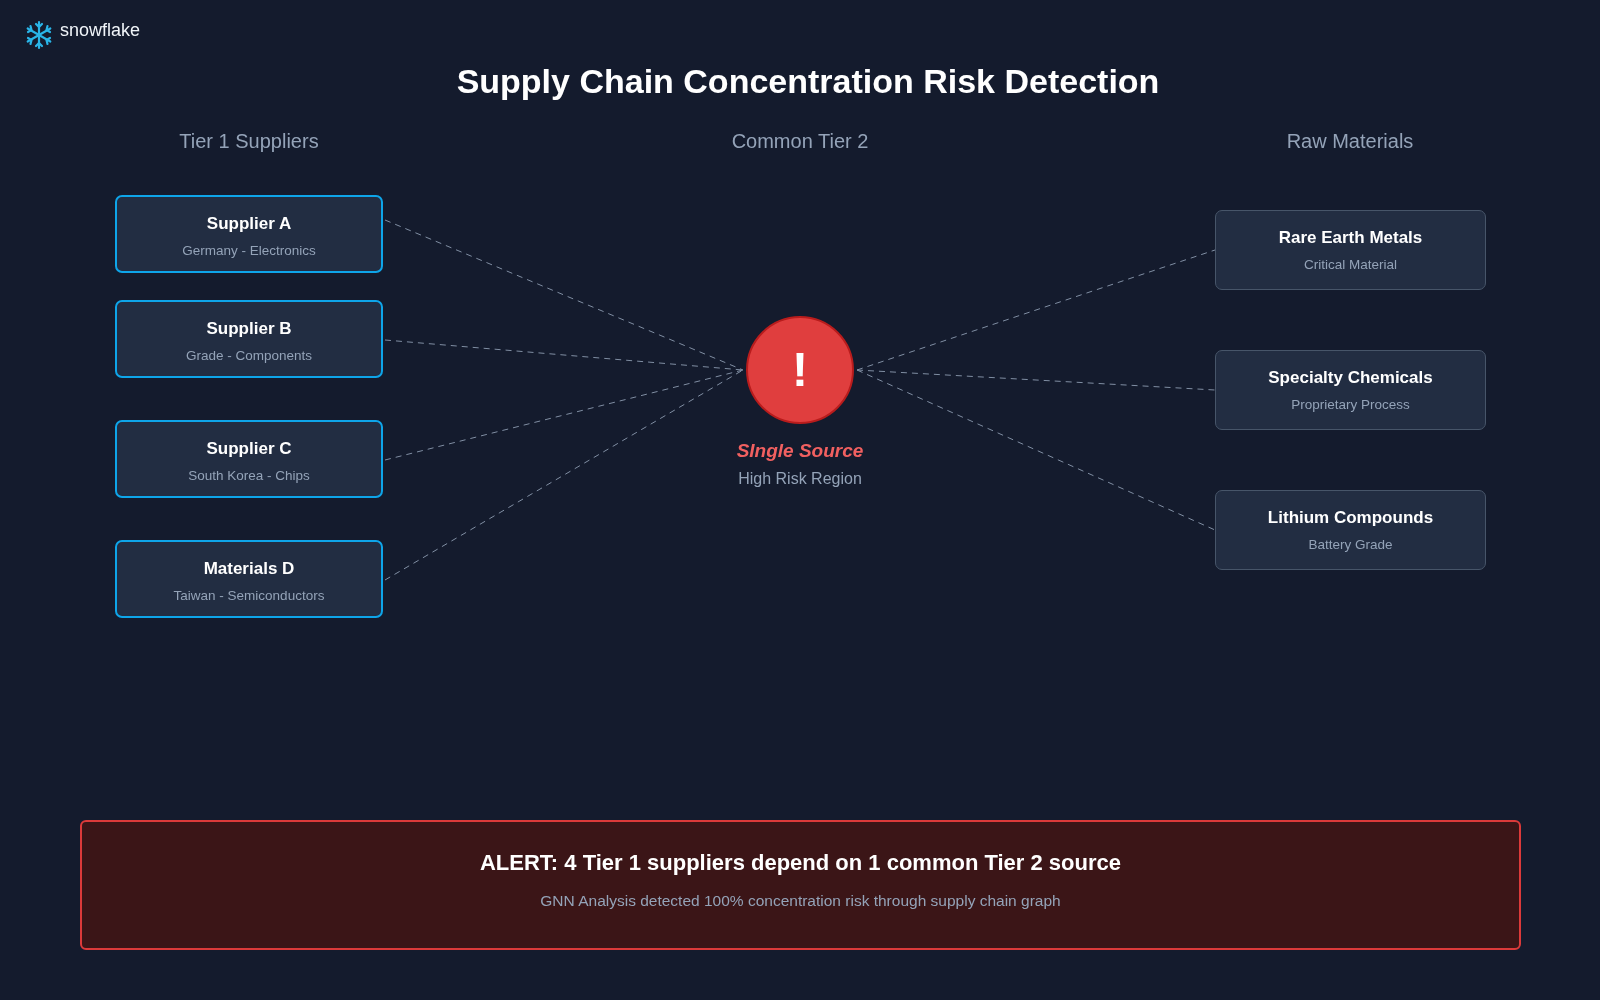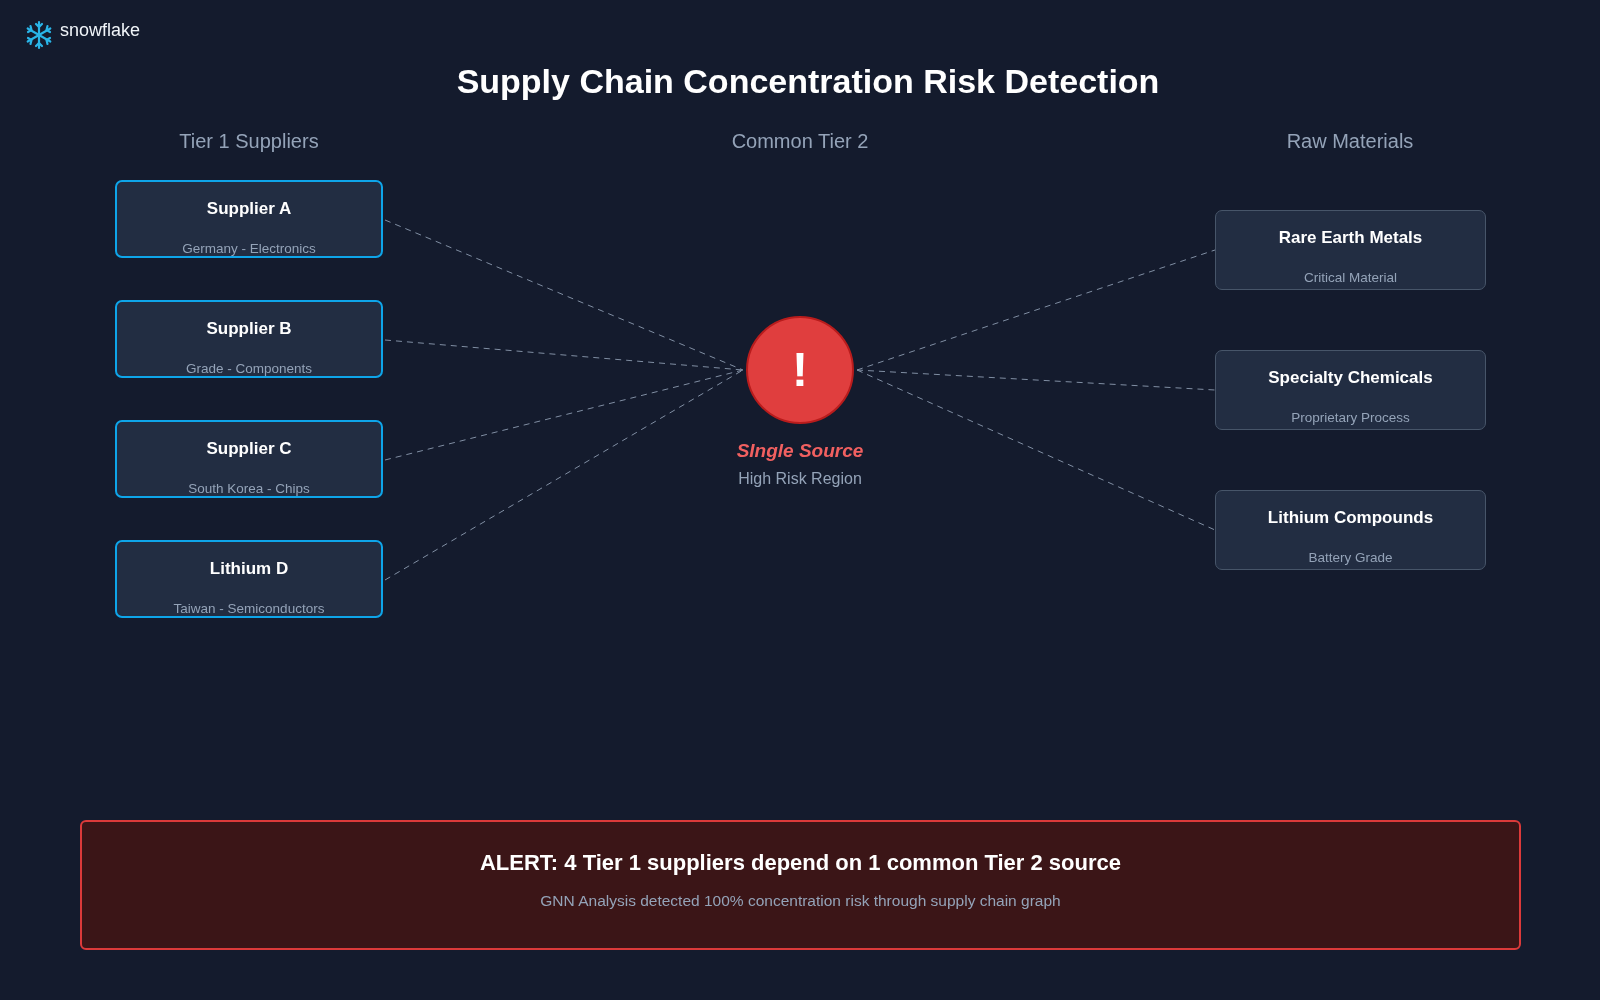--- a/index.html
+++ b/index.html
@@ -14,21 +14,21 @@
   .title { position:absolute; left:16px; right:0; top:62px; text-align:center; font-size:34px; font-weight:bold; color:#ffffff; }
   .col-head { position:absolute; top:130px; font-size:20px; color:#94a3b8; text-align:center; width:300px; }
   .lines { position:absolute; left:0; top:0; width:1600px; height:1000px; pointer-events:none; }
   .node {
     position:absolute; width:268px; height:78px; box-sizing:border-box;
     background:#222d42; border-radius:7px; text-align:center;
   }
   .node.supplier { border:2px solid #0ea5e9; left:115px; }
   .node.material { border:1px solid #475569; left:1215px; width:271px; height:80px; }
   .node-title { font-size:17px; font-weight:bold; color:#ffffff; margin-top:17px; }
-  .node-sub { font-size:13.5px; color:#94a3b8; margin-top:22px; }
+  .node-sub { font-size:13.5px; color:#94a3b8; margin-top:9px; }
   .hub {
     position:absolute; left:746px; top:316px; width:108px; height:108px; box-sizing:border-box;
     border-radius:50%; background:#e03e3e; border:2px solid #b91c1c;
     display:flex; align-items:center; justify-content:center;
   }
   .hub-mark { font-size:48px; font-weight:bold; color:#ffffff; line-height:1; }
   .hub-label { position:absolute; left:650px; width:300px; text-align:center; }
   .hub-title { top:440px; font-size:19px; font-weight:bold; color:#f16060;font-style:italic; }
   .hub-sub { top:470px; font-size:16px; color:#94a3b8; }
   .alert {
@@ -69,34 +69,34 @@
     <line x1="385" y1="220" x2="743" y2="370"></line>
     <line x1="385" y1="340" x2="743" y2="370"></line>
     <line x1="385" y1="460" x2="743" y2="370"></line>
     <line x1="385" y1="580" x2="743" y2="370"></line>
     <line x1="857" y1="370" x2="1215" y2="250"></line>
     <line x1="857" y1="370" x2="1215" y2="390"></line>
     <line x1="857" y1="370" x2="1215" y2="530"></line>
   </g>
 </svg>
 
-<div class="node supplier" style="top:180px">
+<div class="node supplier" style="top:195px">
   <div class="node-title">Supplier A</div>
   <div class="node-sub">Germany - Electronics</div>
 </div>
 <div class="node supplier" style="top:300px">
   <div class="node-title">Supplier B</div>
   <div class="node-sub">Grade - Components</div>
 </div>
 <div class="node supplier" style="top:420px">
   <div class="node-title">Supplier C</div>
   <div class="node-sub">South Korea - Chips</div>
 </div>
 <div class="node supplier" style="top:540px">
-  <div class="node-title">Lithium D</div>
+  <div class="node-title">Materials D</div>
   <div class="node-sub">Taiwan - Semiconductors</div>
 </div>
 
 <div class="hub">
   <span class="hub-mark">!</span>
 </div>
 <div class="hub-label hub-title">SIngle Source</div>
 <div class="hub-label hub-sub">High Risk Region</div>
 
 <div class="node material" style="top:210px">

